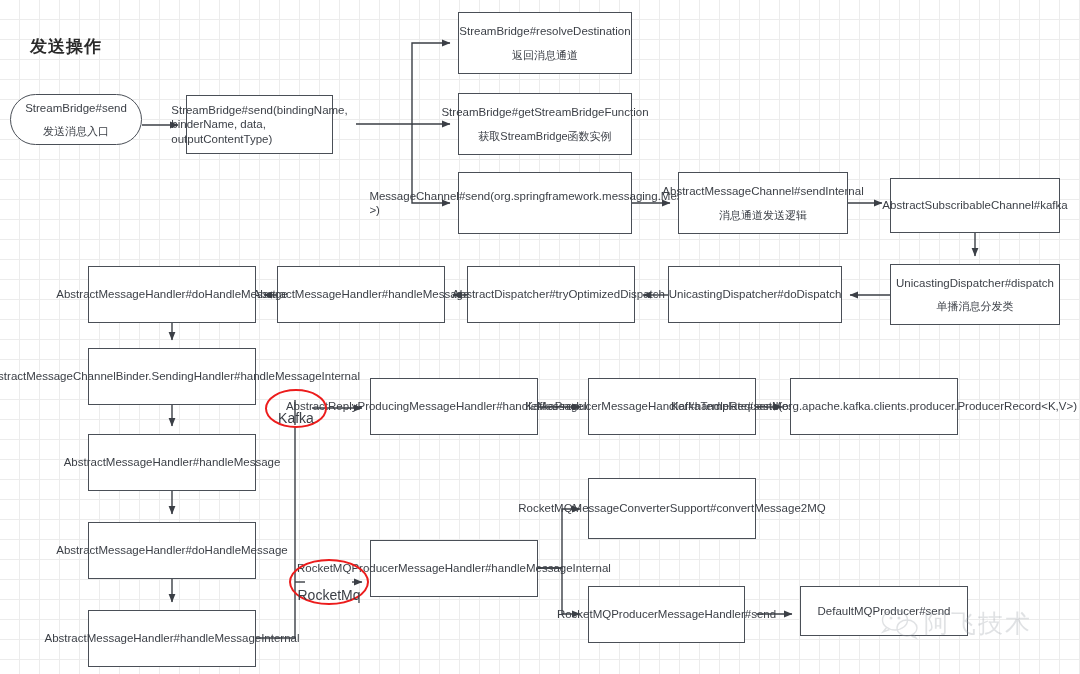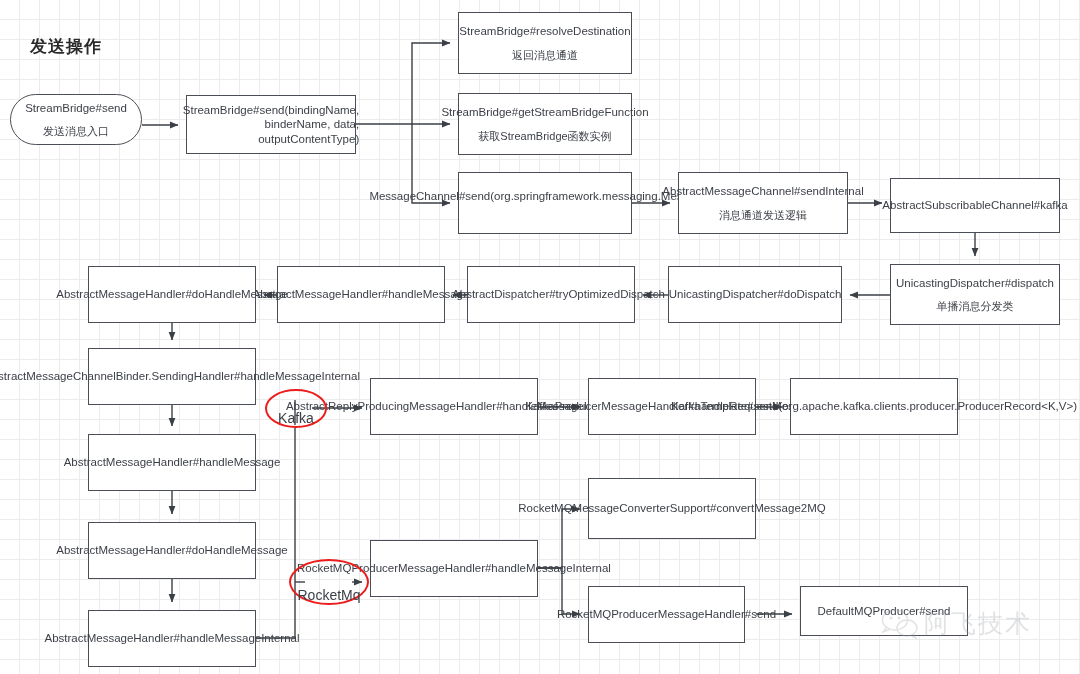--- a/index.html
+++ b/index.html
@@ -23,21 +23,21 @@
 
   .node{
     position:absolute;
     box-sizing:border-box;
     background:#ffffff;
     border:1.3px solid #4a4f57;
     display:flex;
     flex-direction:column;
     align-items:center;
     justify-content:center;
-    text-align:right;
+    text-align:left;
     color:#3b3f46;
     font-size:11.5px;
     line-height:14.5px;
     padding:3px 5px;
   }
   .node .t1{display:block;white-space:pre-line;}
   .node .t2{display:block;margin-top:9px;font-size:11px;color:#3b3f46;}
   .node.start{
     border-radius:26px;
   }
@@ -132,21 +132,21 @@
     </g>
   </svg>
 
   <div class="title" style="left:30px;top:35px;">发送操作</div>
 
   <div class="node start" style="left:10px;top:94px;width:132px;height:51px;">
     <span class="t1">StreamBridge#send</span>
     <span class="t2">发送消息入口</span>
   </div>
 
-  <div class="node" style="left:186px;top:95px;width:170px;height:59px;">
+  <div class="node" style="left:186px;top:95px;width:147px;height:59px;">
     <span class="t1">StreamBridge#send(bindingName, binderName, data, outputContentType)</span>
   </div>
 
   <div class="node" style="left:458px;top:12px;width:174px;height:62px;">
     <span class="t1">StreamBridge#resolveDestination</span>
     <span class="t2">返回消息通道</span>
   </div>
 
   <div class="node" style="left:458px;top:93px;width:174px;height:62px;">
     <span class="t1">StreamBridge#getStreamBridgeFunction</span>

